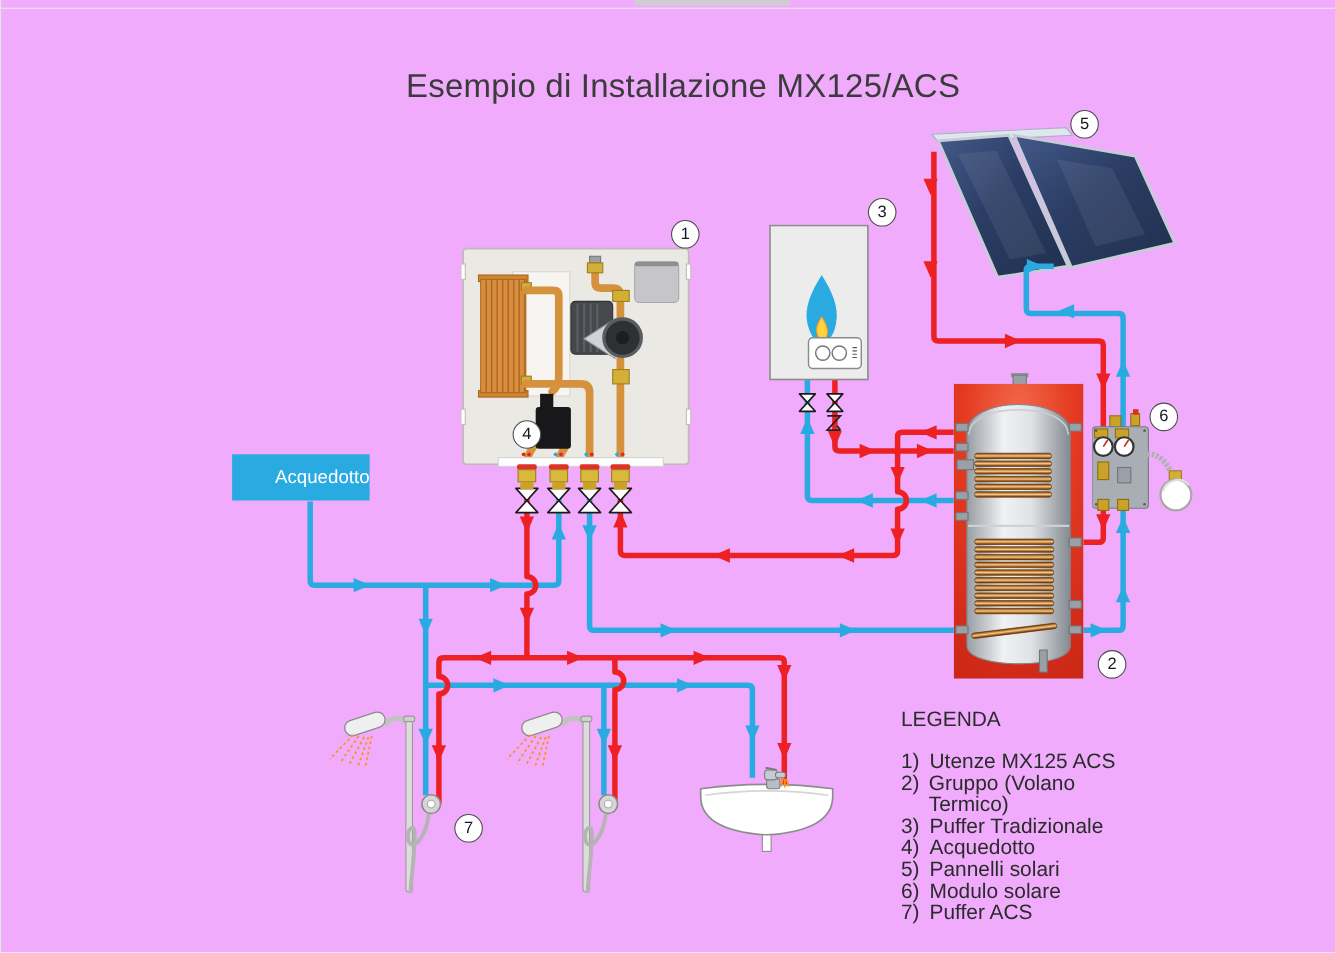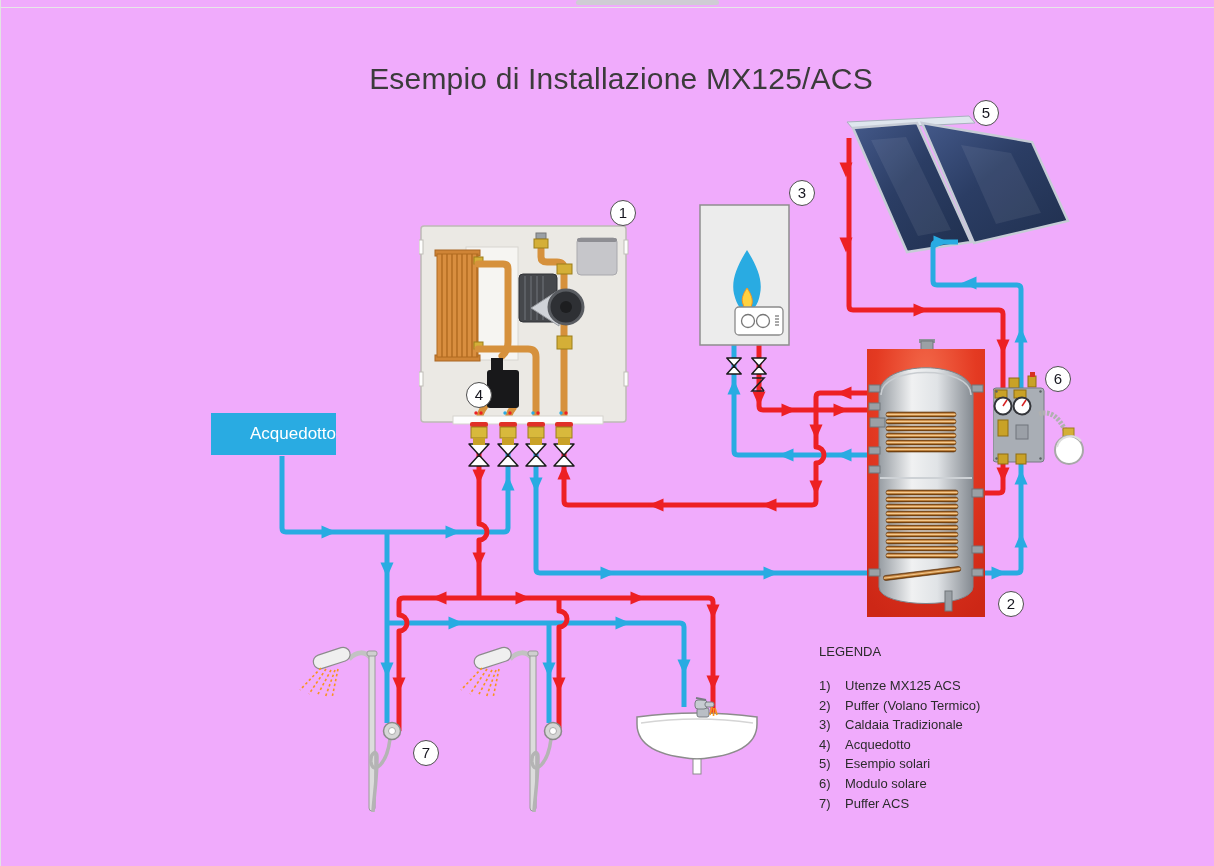--- a/index.html
+++ b/index.html
@@ -4,21 +4,21 @@
 <style>
   html,body{margin:0;padding:0;background:#fff;}
   #stage{position:relative;width:1214px;height:866px;background:#f0abfc;overflow:hidden;
          font-family:"Liberation Sans",sans-serif;border-left:1px solid #e3e3e3;}
   .abs{position:absolute;}
   #title{left:320px;top:62px;width:600px;text-align:center;font-size:30px;color:#3b3b3b;letter-spacing:.2px;}
   #acq{left:210px;top:413px;width:125px;height:42px;background:#29ABE2;color:#fff;
        text-align:right;line-height:42px;font-size:17px;}
   .marker{width:26px;height:26px;border:1.6px solid #4e4e4e;border-radius:50%;background:#fff;
           text-align:center;line-height:23px;font-size:15px;color:#16161f;z-index:30;box-sizing:border-box;}
-  #legend{left:818px;top:644px;width:230px;color:#2b2b2b;font-size:13px;z-index:25;}
+  #legend{left:818px;top:644px;width:230px;color:#2b2b2b;font-size:19px;z-index:25;}
   #legend .hd{margin-bottom:17px;}
   #legend .row{display:flex;line-height:19.6px;}
   #legend .num{width:26px;}
   #topline{left:0;top:7px;width:1214px;height:1px;background:#e7e7e7;}
   #scrollthumb{left:575px;top:0;width:143px;height:5px;background:#cfccd4;border-radius:3px;z-index:40;}
   svg{display:block;}
   #pipes{left:0;top:0;z-index:10;}
   .equip{z-index:20;}
 </style>
 </head>
@@ -395,33 +395,33 @@
   <div class="abs marker" style="left:412px;top:740px">7</div>
 
   <div class="abs" id="legend">
     <div class="hd">LEGENDA</div>
     <div class="row">
         <span class="num">1)</span>
         <span>Utenze MX125 ACS</span>
       </div>
     <div class="row">
         <span class="num">2)</span>
-        <span>Puffer (Volano Termico)</span>
+        <span>Gruppo (Volano Termico)</span>
       </div>
     <div class="row">
         <span class="num">3)</span>
-        <span>Caldaia Tradizionale</span>
+        <span>Puffer Tradizionale</span>
       </div>
     <div class="row">
         <span class="num">4)</span>
         <span>Acquedotto</span>
       </div>
     <div class="row">
         <span class="num">5)</span>
-        <span>Esempio solari</span>
+        <span>Pannelli solari</span>
       </div>
     <div class="row">
         <span class="num">6)</span>
         <span>Modulo solare</span>
       </div>
     <div class="row">
         <span class="num">7)</span>
         <span>Puffer ACS</span>
       </div>
   </div>

